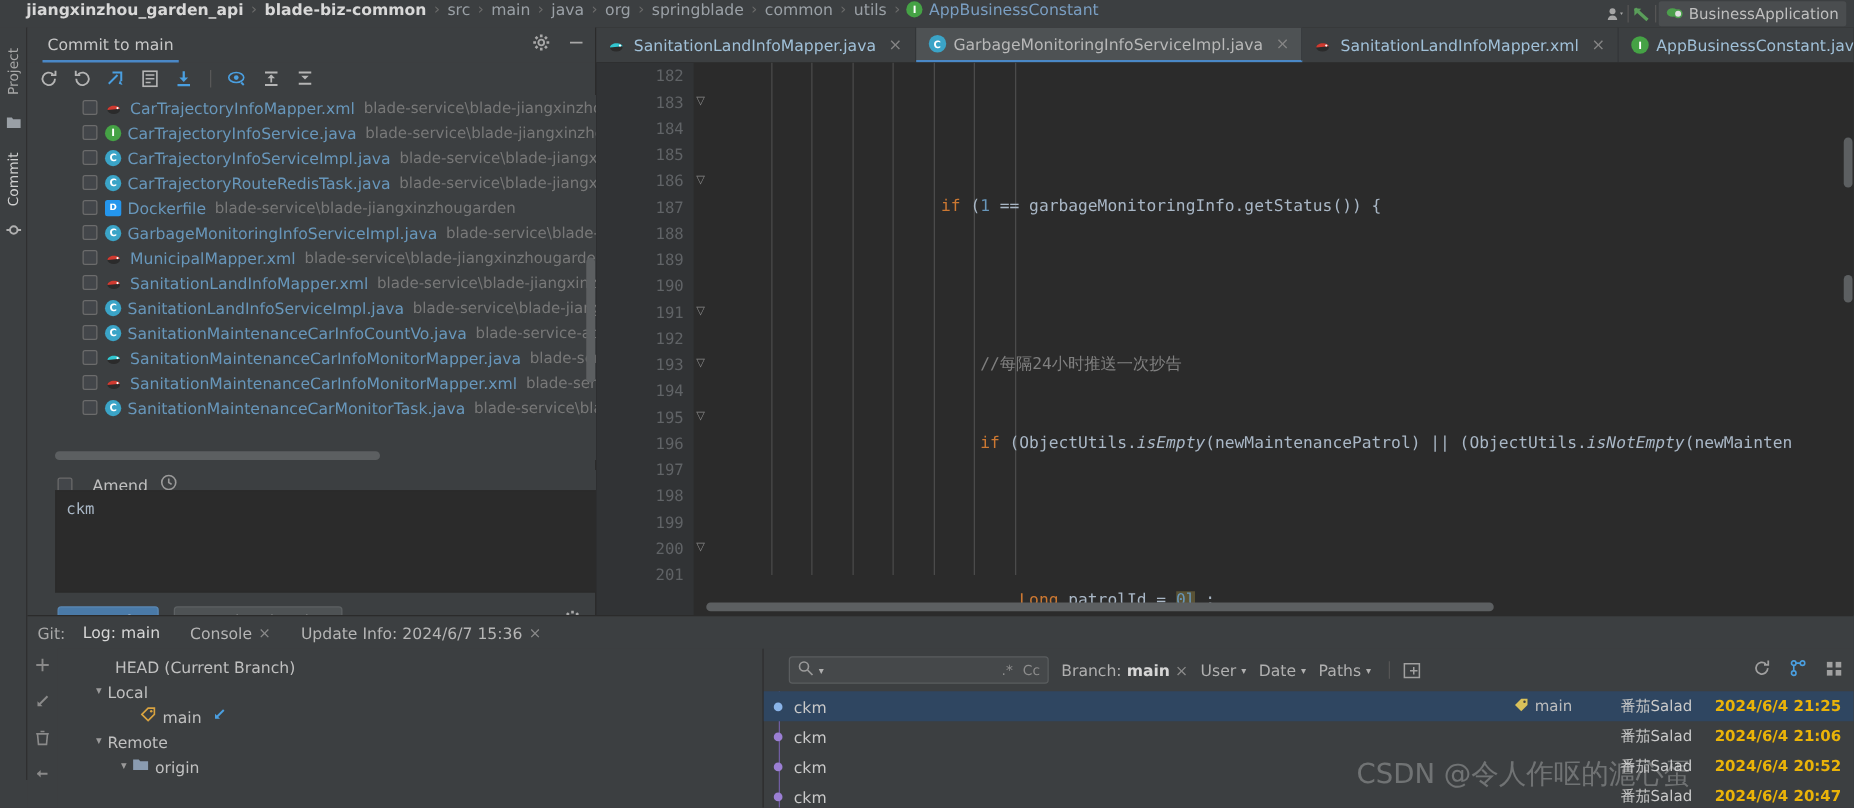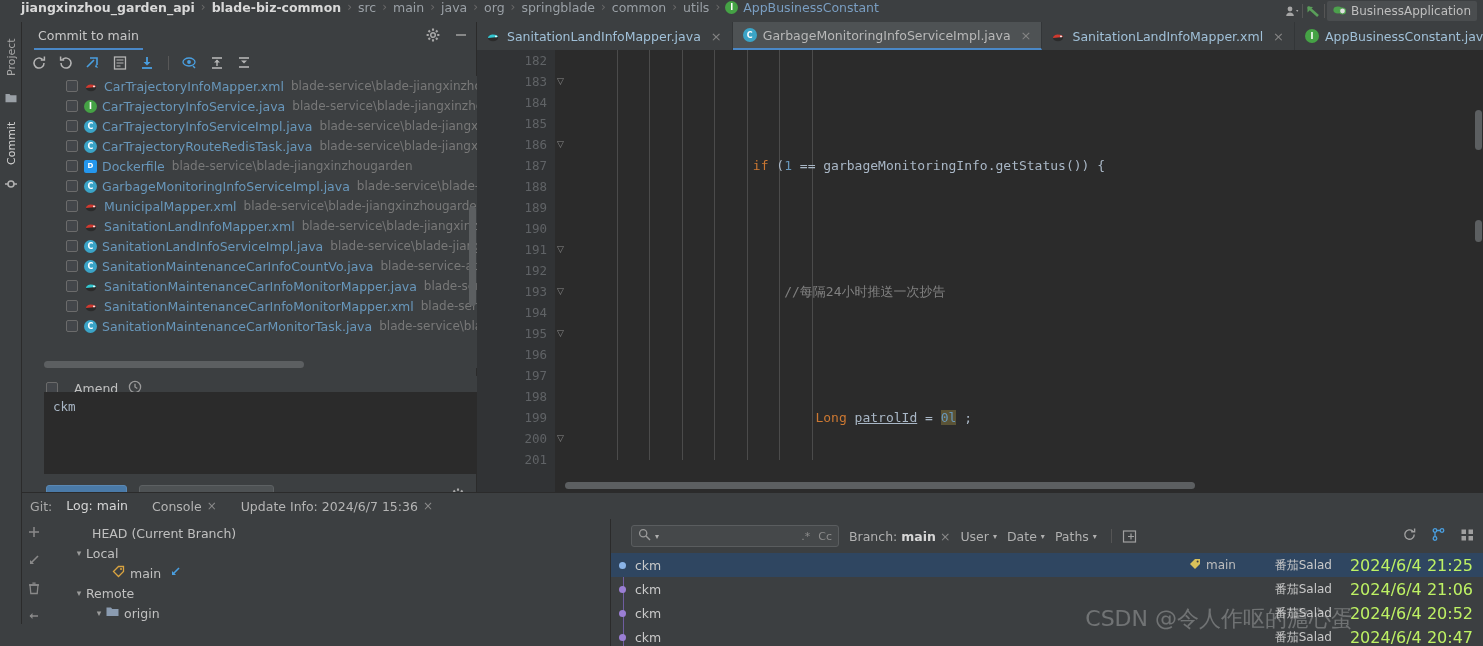--- a/index.html
+++ b/index.html
@@ -271,21 +271,21 @@
     position: absolute; left: 11px; top: 0; width: 1px; height: 100%;
     background: #6f5da0;
   }
   .cmsg { margin-left: 12px; }
   .crow-right {
     position: absolute; right: 10px; display: flex; align-items: center; gap: 18px;
   }
   .branch-chip { display: flex; align-items: center; gap: 4px; color: #bdbdbd; font-size: 12px; }
   .chip-tag { color: #d9c15a; font-size: 12px; }
   .author { color: #c9c9c9; font-size: 12px; min-width: 78px; text-align: right; }
-  .cdate { color: #bef264; font-size: 16px; min-width: 96px; text-align: right; }
+  .cdate { color: #eab308; font-size: 12px; min-width: 96px; text-align: right; font-weight: bold; }
   .watermark {
     position: absolute; right: 130px; bottom: 12px;
     color: rgba(235,235,235,0.30); font-size: 22px; white-space: nowrap;
     pointer-events: none;
   }
 </style>
 </head>
 <body>
 
 <div class="app">
@@ -653,20 +653,21 @@
       <div class="indent-guide" style="left:237px; height:410px;"></div>
       <div class="indent-guide" style="left:270px; height:410px;"></div>
       <div class="indent-guide" style="left:302px; height:410px;"></div>
       <div class="indent-guide" style="left:335px; height:410px;"></div>
 
       <div class="codelines">
         <div class="cl"> </div>
         <div class="cl">                        <span class="kw">if</span> (<span class="num">1</span> == garbageMonitoringInfo.getStatus()) {</div>
         <div class="cl"> </div>
         <div class="cl">                            <span class="cmt">//每隔24小时推送一次抄告</span></div>
+        <div class="cl">                            <span class="kw">if</span> (ObjectUtils.<span class="ital">isEmpty</span>(newMaintenancePatrol) || (ObjectUtils.<span class="ital">isNotEmpty</span>(newMainten</div>
         <div class="cl"> </div>
         <div class="cl">                                <span class="kw">Long</span> <span class="ul">patrolId</span> = <span class="hl"><span class="num">0l</span></span> ;</div>
         
         
         
         
         
         
         
         

